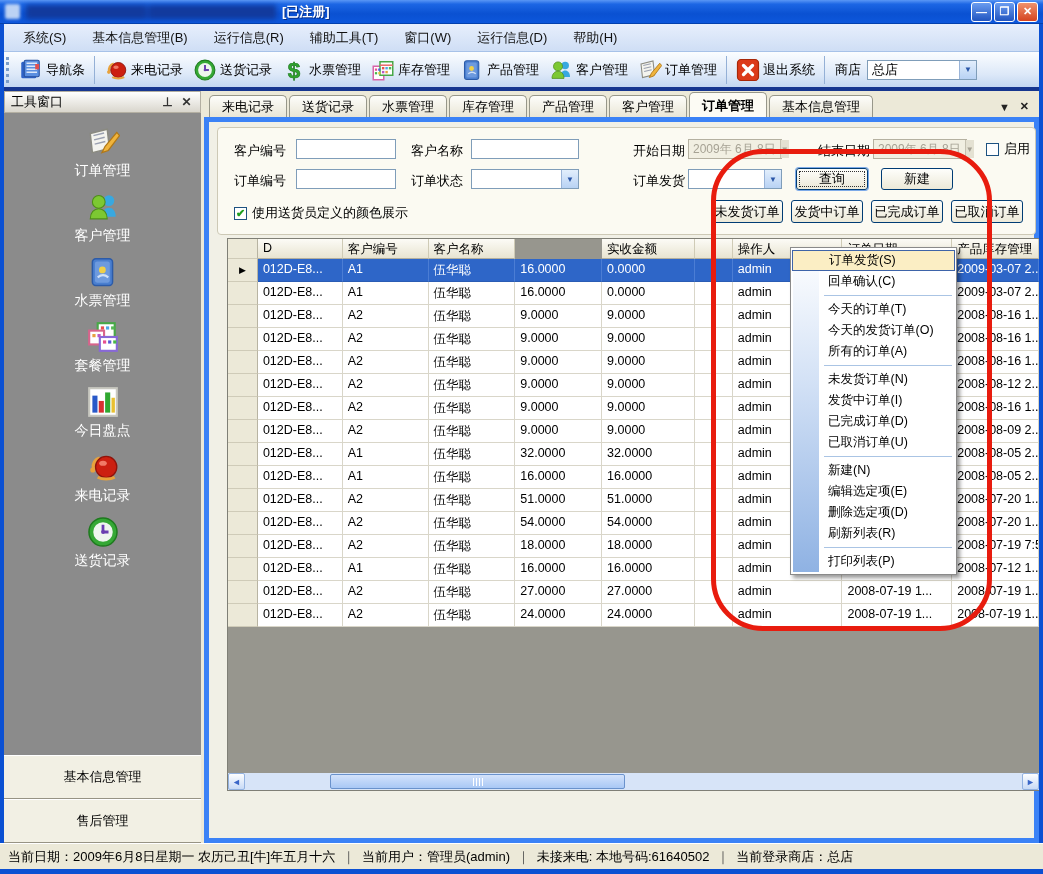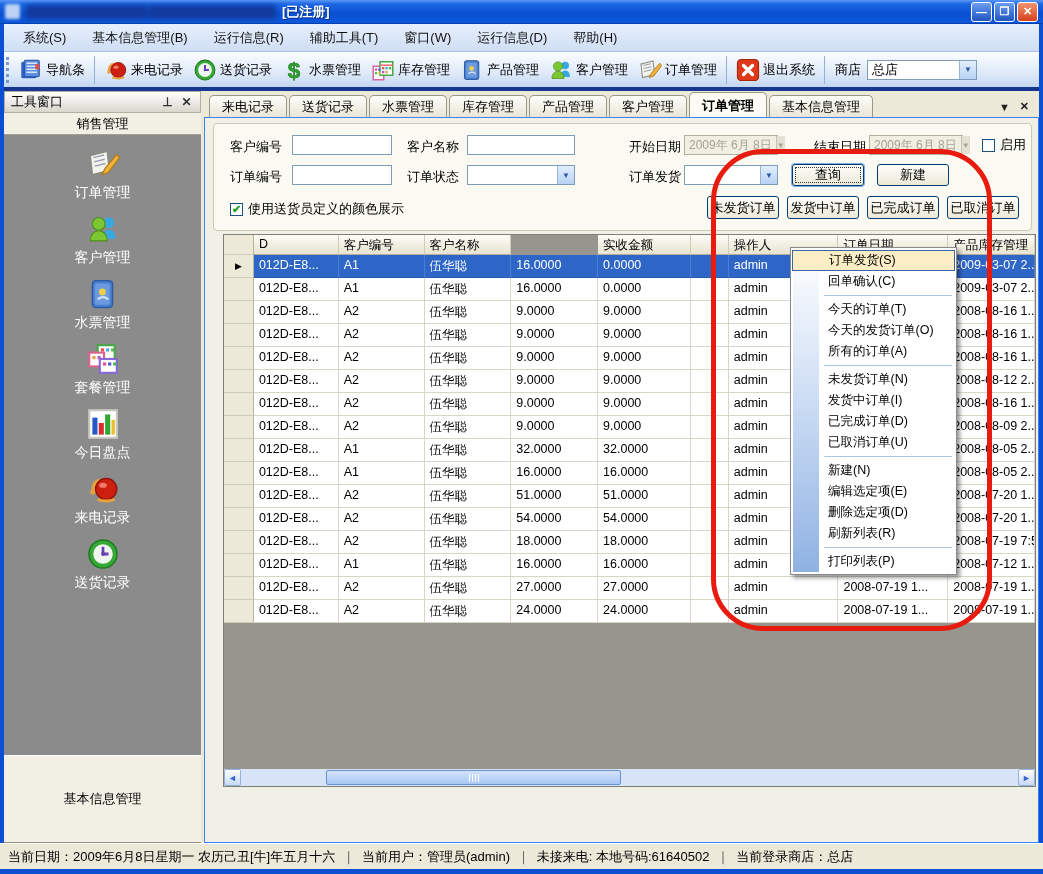--- a/index.html
+++ b/index.html
@@ -55,21 +55,21 @@
     display:flex;align-items:center;justify-content:center;font-size:13px;color:#000}
   
   .content{position:absolute;left:204px;top:91px;width:835px;height:752px;z-index:3}
   .tabbar{position:absolute;left:0;top:0;right:0;height:26px;display:flex;align-items:flex-end;padding-left:5px}
   .tab{height:22px;line-height:21px;padding:0 12px;font-size:13px;color:#000;
     background:linear-gradient(180deg,#fdfdfa,#e9e6d6);border:1px solid #97978a;border-bottom:none;
     border-radius:5px 5px 0 0;margin-right:2px;white-space:nowrap}
   .tab.active{background:#fcfbf4;font-weight:bold;height:25px;line-height:25px;position:relative;z-index:2}
   .tab-controls{margin-left:auto;display:flex;gap:10px;align-items:center;padding:0 10px 4px 0;color:#222}
   .tc{font-size:11px;font-weight:bold}
-  .page{position:absolute;left:0;top:26px;right:0;bottom:0;background:#f1f0e6;border:1px solid #3b82f6}
+  .page{position:absolute;left:0;top:26px;right:0;bottom:0;background:#f1f0e6;border:5px solid #3b82f6}
   
   .fbox{position:absolute;left:8px;top:5px;width:819px;height:108px;background:#fbfaf2;
     border:1px solid #cdc9b6;border-radius:4px}
   .flabel{position:absolute;font-size:13px;color:#000;white-space:nowrap}
   .finput{position:absolute;height:20px;background:#fff;border:1px solid #7f9db9}
   .fcombo{position:absolute;height:20px}
   .fdate{position:absolute;height:20px;background:#f1efe2;border:1px solid #b5b1a1;display:flex;align-items:center}
   .fdate .val{flex:1;padding:0 4px;font-size:12px;color:#a6a294;white-space:nowrap}
   .fdate .arrow{width:16px;height:18px;background:#e4e1d2;color:#a6a294;font-size:8px;display:flex;align-items:center;justify-content:center;border-left:1px solid #c5c1b1}
   .chk{position:absolute;display:flex;align-items:center;gap:5px;font-size:13px}
@@ -266,21 +266,20 @@
 <div class="frame-l"></div>
 <div class="frame-r"></div>
 <div class="frame-b"></div>
 
 <div class="sidebar">
   <div class="sb-header">
     <span class="sb-title">工具窗口</span>
     <span class="sb-hbtn">⊥</span>
     <span class="sb-hbtn">✕</span>
   </div>
-  <div class="sb-section">销售管理</div>
   <div class="sb-body" id="sb-body">
       <div class="sb-item">
         <span class="ico">
           <svg width="34" height="34" viewBox="0 0 16 16">
             <path d="M2 4l8-2 1 9-8 2z" fill="#f4f4ee" stroke="#8a8a80" stroke-width=".7"></path>
             <path d="M3.5 5l5-1.2M3.8 7l5-1.2M4.1 9l5-1.2" stroke="#9aa0b0" stroke-width=".7"></path>
             <path d="M14.5 3.5L9 10l-1.5 3 3-1L15.8 5z" fill="#f0b43c" stroke="#b07818" stroke-width=".6"></path>
           </svg>
         </span>
         <span>订单管理</span>
@@ -356,20 +355,21 @@
             <circle cx="8" cy="8" r="4.6" fill="#eef6ee"></circle>
             <path d="M8 8V4.6M8 8h2.6" stroke="#6a3fb0" stroke-width="1.3"></path>
             <circle cx="8" cy="8" r=".9" fill="#6a3fb0"></circle>
           </svg>
         </span>
         <span>送货记录</span>
       </div>
     </div>
   <div class="sb-bottom" id="sb-bottom">
       <div class="sb-bbtn">基本信息管理</div>
+      <div class="sb-bbtn">售后管理</div>
     </div>
 </div>
 
 <div class="content">
   <div class="tabbar" id="tabbar">
       <span class="tab">来电记录</span>
       <span class="tab">送货记录</span>
       <span class="tab">水票管理</span>
       <span class="tab">库存管理</span>
       <span class="tab">产品管理</span>

